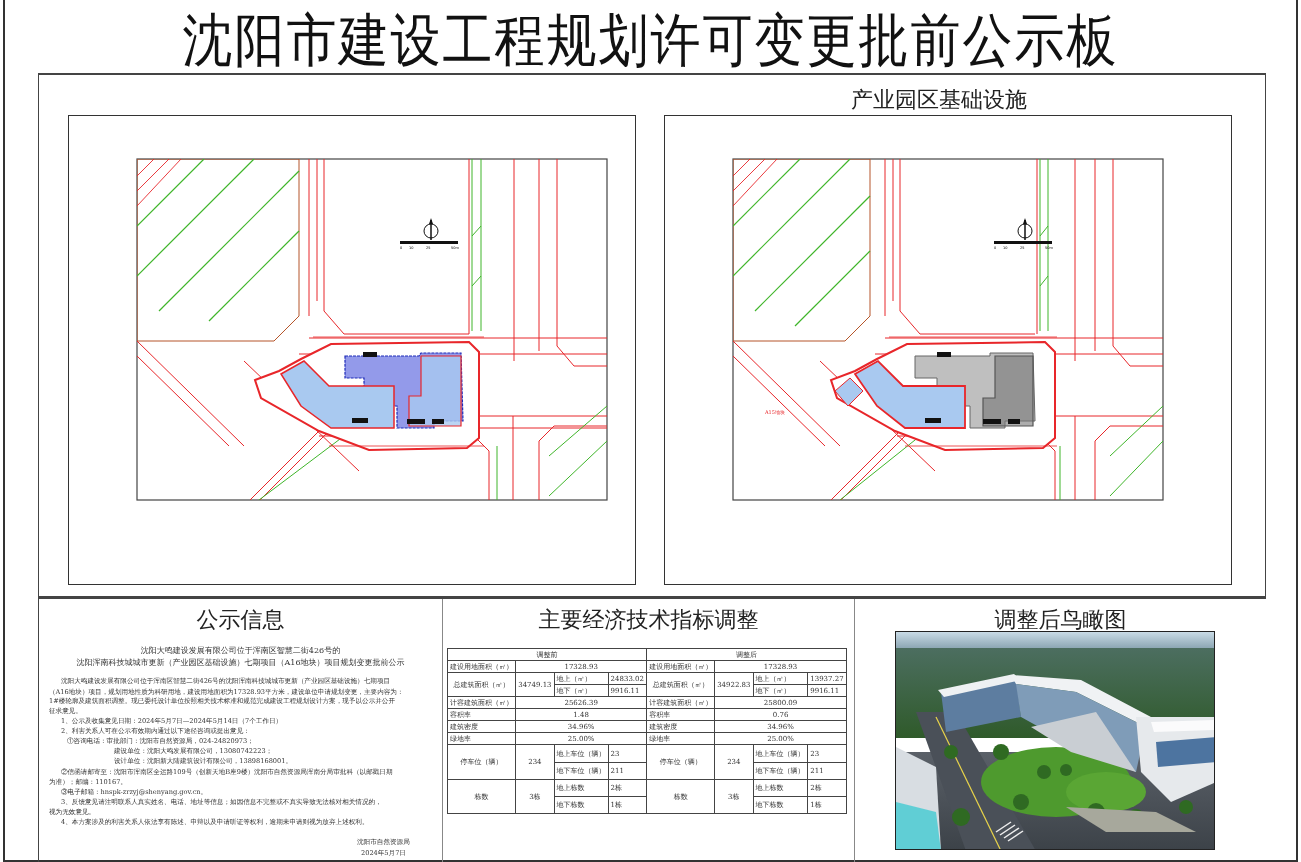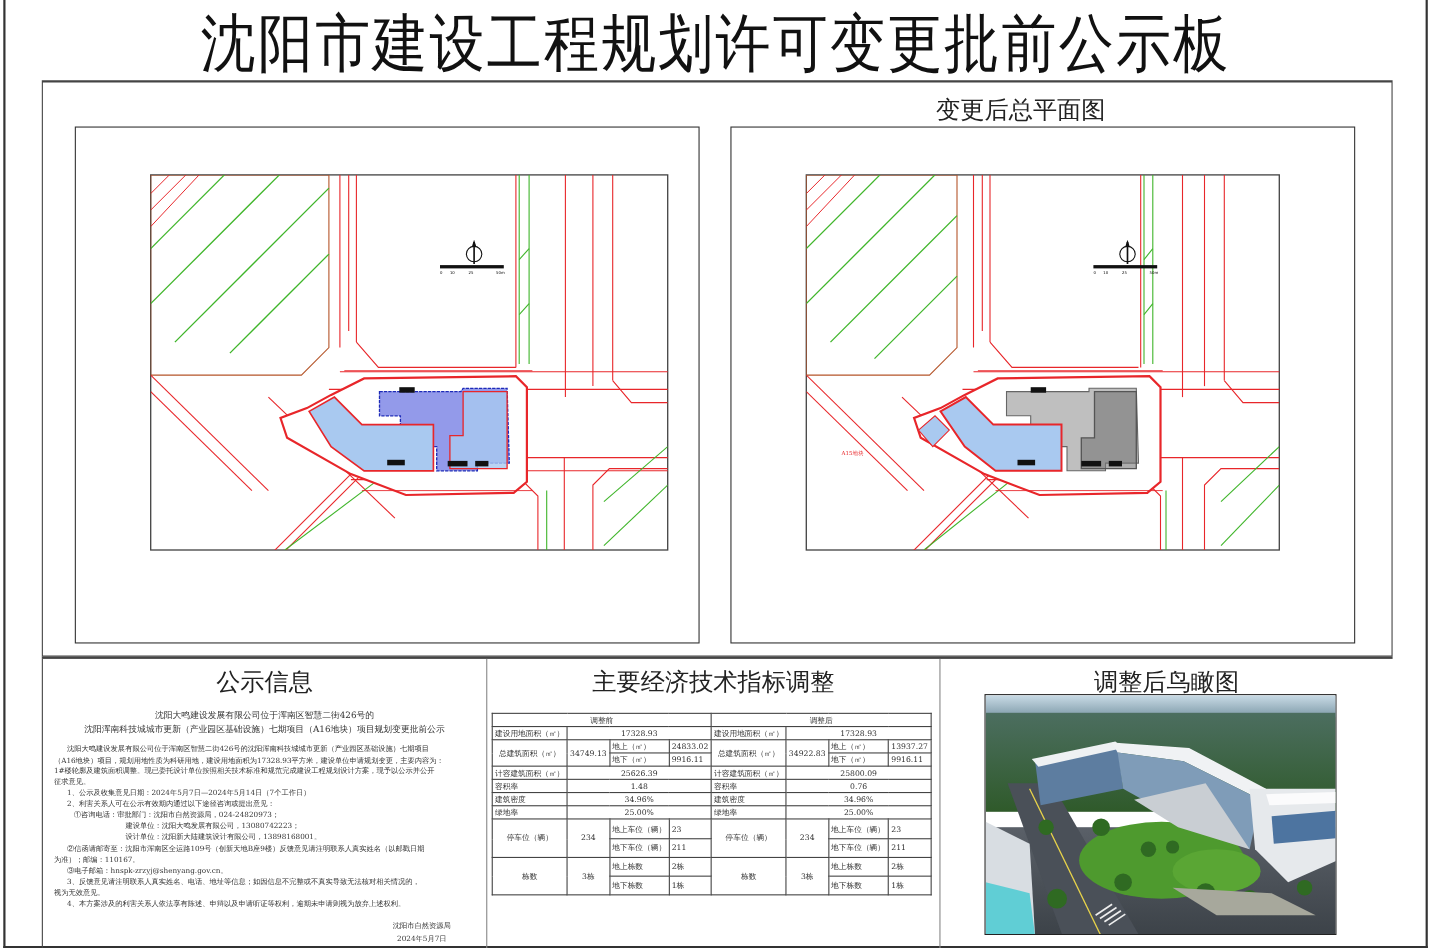--- a/index.html
+++ b/index.html
@@ -123,21 +123,21 @@
       <g>
         <rect x="331" y="125" width="58" height="3" fill="#111"></rect>
         <text x="331" y="133" font-size="3.5" font-family="DejaVu Sans, sans-serif">0</text>
         <text x="340" y="133" font-size="3.5" font-family="DejaVu Sans, sans-serif">10</text>
         <text x="357" y="133" font-size="3.5" font-family="DejaVu Sans, sans-serif">25</text>
         <text x="382" y="133" font-size="3.5" font-family="DejaVu Sans, sans-serif">50m</text>
       </g>
     </svg>
   </div>
 
-  <div class="plan-title" style="left:812px; top:10px;">变更后总平面图</div>
+  <div class="plan-title" style="left:812px; top:10px;">产业园区基础设施</div>
   <div class="plan-frame" style="left:625px; top:40px; width:568px; height:470px;">
     <svg width="568" height="470" viewBox="0 0 568 470">
       <rect x="68" y="43" width="430" height="341" fill="none" stroke="#444" stroke-width="1.2"></rect>
       <clipPath id="clipB">
           <rect x="68" y="43" width="430" height="341"></rect>
         </clipPath>
       <g clip-path="url(#clipB)">
         <polygon points="68,43 205,43 205,200 180,225 68,225" fill="none" stroke="#b5552a" stroke-width="1"></polygon>
         <g stroke="#3fb52a" stroke-width="1.2">
           <line x1="68" y1="110" x2="135" y2="43"></line>
@@ -226,21 +226,21 @@
 
     <div class="info-line" style="left:22px; top:79px;">沈阳大鸣建设发展有限公司位于浑南区智慧二街426号的沈阳浑南科技城城市更新（产业园区基础设施）七期项目</div>
     <div class="info-line" style="left:10px; top:90px;">（A16地块）项目，规划用地性质为科研用地，建设用地面积为17328.93平方米，建设单位申请规划变更，主要内容为：</div>
     <div class="info-line" style="left:10px; top:99px;">1#楼轮廓及建筑面积调整。现已委托设计单位按照相关技术标准和规范完成建设工程规划设计方案，现予以公示并公开</div>
     <div class="info-line" style="left:10px; top:109px;">征求意见。</div>
     <div class="info-line" style="left:22px; top:119px;">1、公示及收集意见日期：2024年5月7日—2024年5月14日（7个工作日）</div>
     <div class="info-line" style="left:22px; top:129px;">2、利害关系人可在公示有效期内通过以下途径咨询或提出意见：</div>
     <div class="info-line" style="left:28px; top:139px;">①咨询电话：审批部门：沈阳市自然资源局，024-24820973；</div>
     <div class="info-line" style="left:75px; top:149px;">建设单位：沈阳大鸣发展有限公司，13080742223；</div>
     <div class="info-line" style="left:75px; top:159px;">设计单位：沈阳新大陆建筑设计有限公司，13898168001。</div>
-    <div class="info-line" style="left:22px; top:170px;">②信函请邮寄至：沈阳市浑南区全运路109号（创新天地B座9楼）反馈意见请注明联系人真实姓名（以邮戳日期</div>
+    <div class="info-line" style="left:22px; top:170px;">②信函请邮寄至：沈阳市浑南区全运路109号（创新天地B座9楼）沈阳市自然资源局浑南分局审批科（以邮戳日期</div>
     <div class="info-line" style="left:10px; top:180px;">为准）；邮编：110167。</div>
     <div class="info-line" style="left:22px; top:190px;">③电子邮箱：hnspk-zrzyj@shenyang.gov.cn。</div>
     <div class="info-line" style="left:22px; top:200px;">3、反馈意见请注明联系人真实姓名、电话、地址等信息；如因信息不完整或不真实导致无法核对相关情况的，</div>
     <div class="info-line" style="left:10px; top:210px;">视为无效意见。</div>
     <div class="info-line" style="left:22px; top:220px;">4、本方案涉及的利害关系人依法享有陈述、申辩以及申请听证等权利，逾期未申请则视为放弃上述权利。</div>
 
     <div class="info-line" style="left:318px; top:240px;">沈阳市自然资源局</div>
     <div class="info-line" style="left:322px; top:251px;">2024年5月7日</div>
   </div>
 

